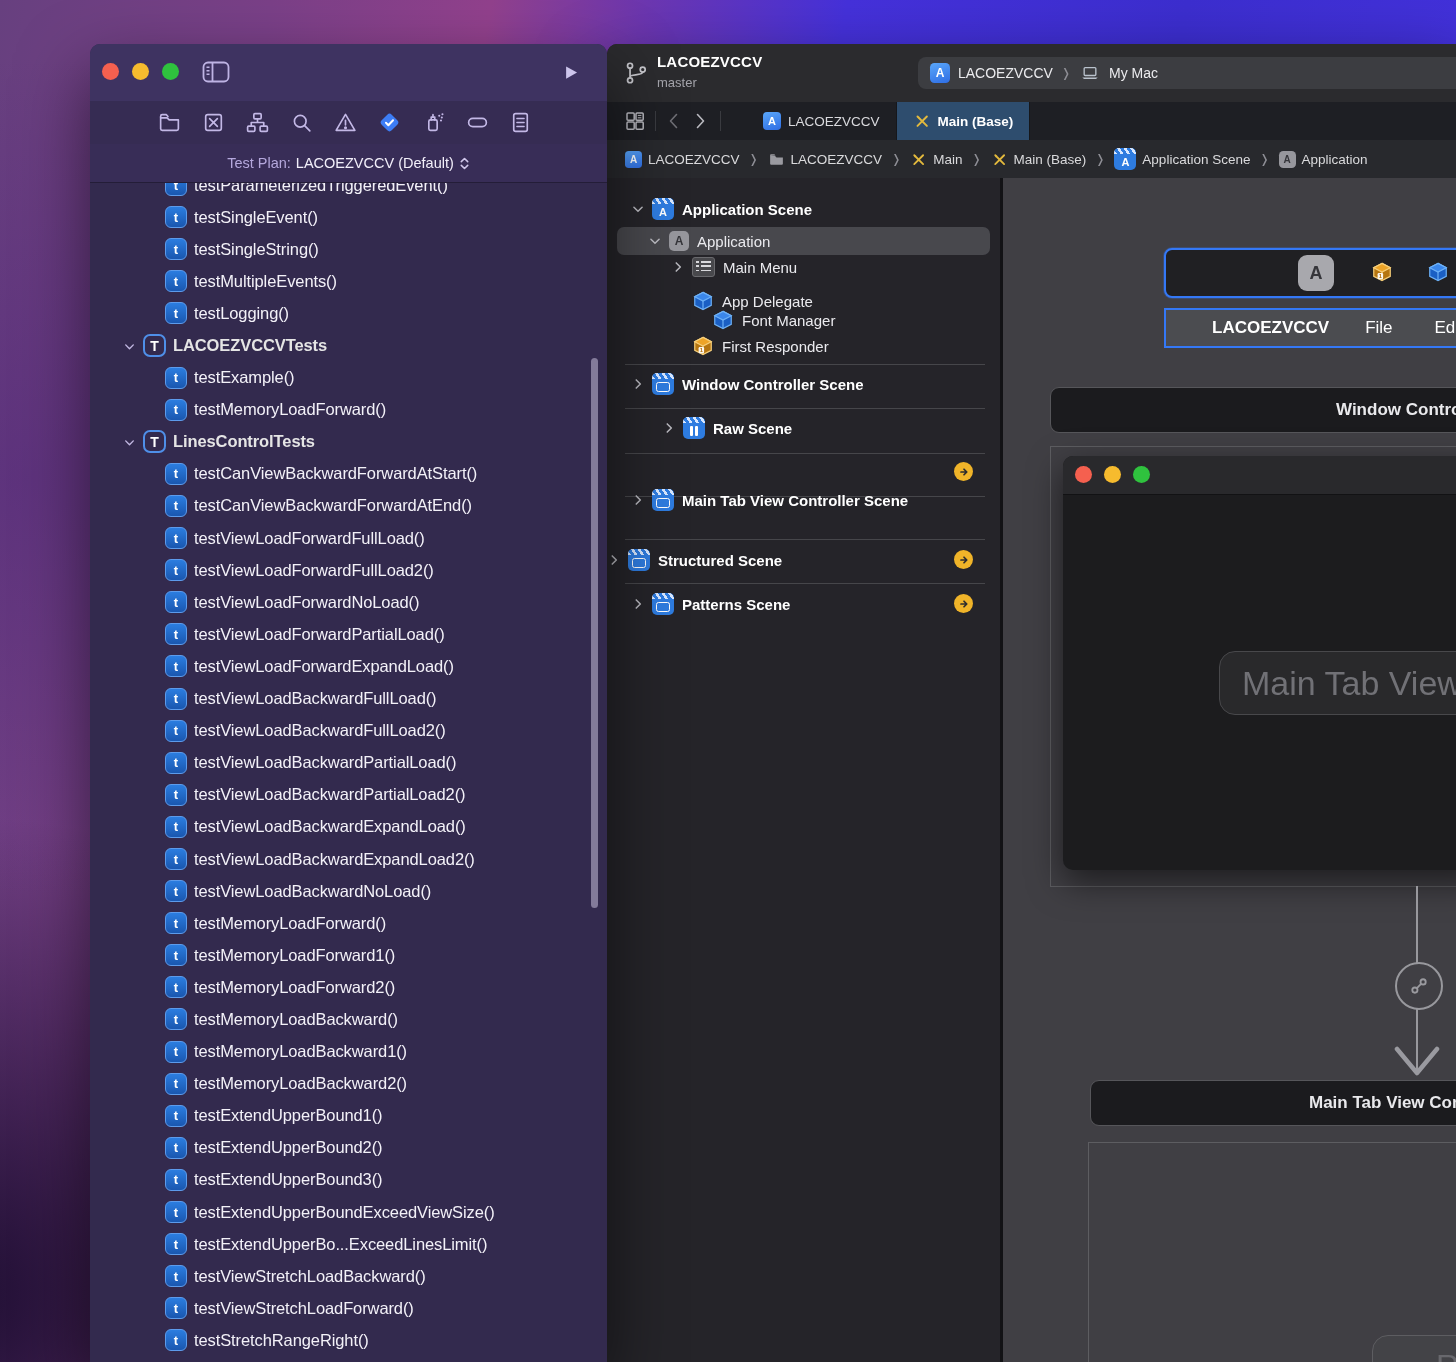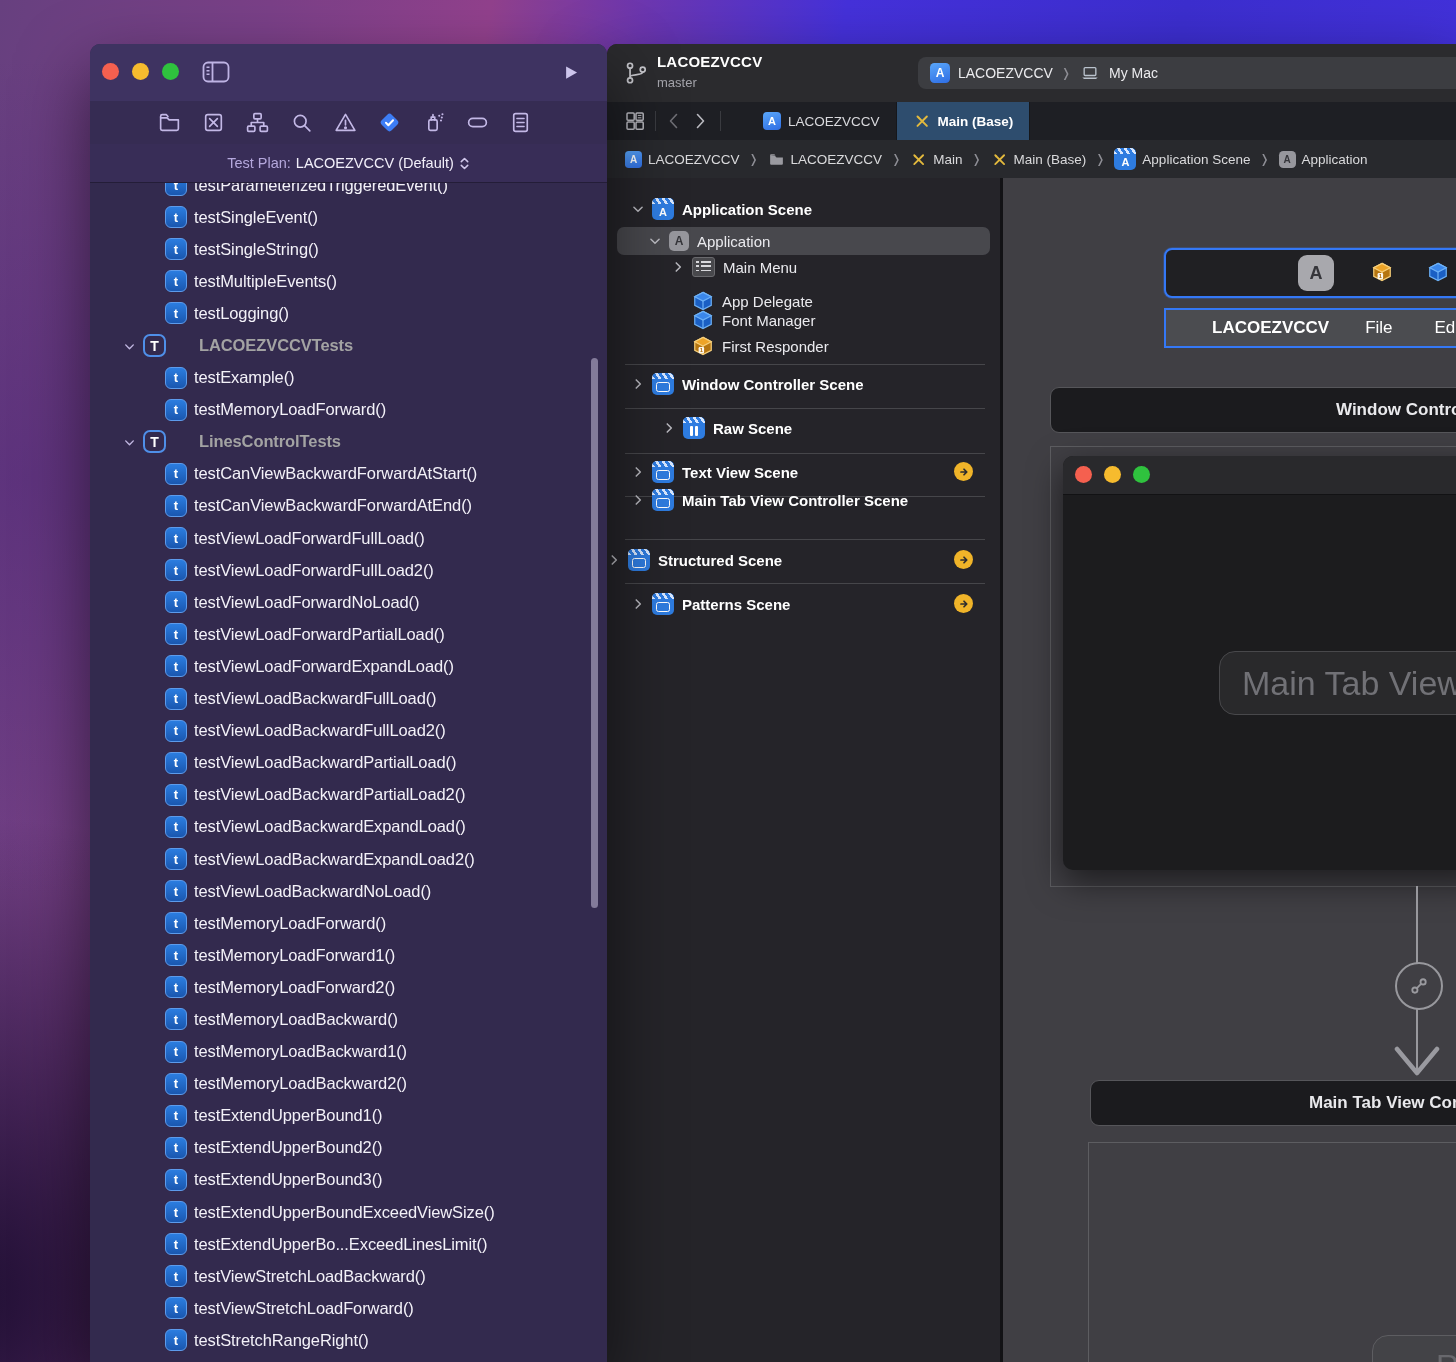--- a/index.html
+++ b/index.html
@@ -103,21 +103,21 @@
      display:flex;align-items:center;justify-content:center;gap:5px;font-size:14.5px;}
   #tp-label{color:#b5a8dd;}
   #tp-value{color:#f2effa;font-weight:500;}
   #tp-stepper{width:11px;height:15px;color:#cfc6ea;}
   #lw-list{left:0;top:139px;right:0;bottom:0;background:#332a4e;overflow:hidden;}
   .trow{height:32.1px;display:flex;align-items:center;gap:7px;}
   .trow:first-child{margin-top:-14px;}
   .trow.case{padding-left:75px;}
   .trow.suite{padding-left:33px;}
   .trow .lbl{font-size:16.5px;color:#f3f1f8;white-space:nowrap;letter-spacing:-0.1px;}
-  .trow.suite .lbl{font-weight:bold;color:#a3a3a3;margin-left:26px;}
+  .trow.suite .lbl{font-weight:bold;color:#e5e5e5;}
   .t-ic{width:22px;height:22px;border-radius:6px;background:linear-gradient(180deg,#2b7de0,#1a57b0);
      border:1px solid #5d9beb;color:#fff;font-size:13px;font-weight:bold;display:flex;align-items:center;
      justify-content:center;flex:0 0 auto;box-sizing:border-box;}
   .T-ic{width:23px;height:23px;border-radius:7px;border:2px solid #4f8fe8;color:#fff;font-size:14px;font-weight:bold;
      display:flex;align-items:center;justify-content:center;flex:0 0 auto;box-sizing:border-box;}
   .suite-chev{width:13px;height:13px;color:#c2b8e2;flex:0 0 auto;}
   #lw-scrollbar{left:501px;top:314px;width:7px;height:550px;border-radius:4px;background:rgba(196,190,216,.55);}
 </style>
 </head>
 <body>
@@ -256,21 +256,21 @@
         </div>
         <div class="ol-row" style="top: 110px; padding-left: 64px;">
           <span style="width: 21px; flex: 0 0 auto;"></span>
           <span class="cube" style="margin-right: 8px;"><svg width="100%" height="100%" viewBox="0 0 24 24">
               <path d="M12 2.6 21 7.3v9.4L12 21.4 3 16.7V7.3Z" fill="#1a5fc4" stroke="#6db1f7" stroke-width="1.3"></path>
               <path d="M12 2.6 21 7.3 12 12 3 7.3Z" fill="#3b87ea" stroke="#6db1f7" stroke-width="1.3"></path>
               <path d="M12 12v9.4" stroke="#6db1f7" stroke-width="1.3"></path>
             </svg></span>
           <span class="ol-label">App Delegate</span>
         </div>
-        <div class="ol-row" style="top: 129px; padding-left: 64px;">
+        <div class="ol-row" style="top: 129px; padding-left: 64px; margin-left: 20px;">
           <span style="width: 21px; flex: 0 0 auto;"></span>
           <span class="cube" style="margin-right: 8px;"><svg width="100%" height="100%" viewBox="0 0 24 24">
               <path d="M12 2.6 21 7.3v9.4L12 21.4 3 16.7V7.3Z" fill="#1a5fc4" stroke="#6db1f7" stroke-width="1.3"></path>
               <path d="M12 2.6 21 7.3 12 12 3 7.3Z" fill="#3b87ea" stroke="#6db1f7" stroke-width="1.3"></path>
               <path d="M12 12v9.4" stroke="#6db1f7" stroke-width="1.3"></path>
             </svg></span>
           <span class="ol-label">Font Manager</span>
         </div>
         <div class="ol-row" style="top: 155px; padding-left: 64px;">
           <span style="width: 21px; flex: 0 0 auto;"></span>
@@ -296,29 +296,20 @@
           <span class="ol-chev" style="margin-right: 7px;"><svg width="100%" height="100%" viewBox="0 0 24 24" fill="none" stroke="currentColor" stroke-width="2.6" stroke-linecap="round" stroke-linejoin="round">
               <path d="M9 5l7 7-7 7"></path>
             </svg></span>
           <span class="sceneicon" style="margin-right: 8px;">
             <span class="pane" style="border:none;background:transparent;display:flex;gap:2.5px;justify-content:center;">
               <i style="width:2.6px;background:#fff;border-radius:1px;"></i>
               <i style="width:2.6px;background:#fff;border-radius:1px;"></i>
             </span>
           </span>
           <span class="ol-label scene">Raw Scene</span>
-        </div>
-        <div class="ol-row" style="top: 281px; padding-left: 24px;">
-          <span class="ol-chev" style="margin-right: 7px;"><svg width="100%" height="100%" viewBox="0 0 24 24" fill="none" stroke="currentColor" stroke-width="2.6" stroke-linecap="round" stroke-linejoin="round">
-              <path d="M9 5l7 7-7 7"></path>
-            </svg></span>
-          <span class="sceneicon" style="margin-right: 8px;">
-            <span class="pane"></span>
-          </span>
-          <span class="ol-label scene">Text View Scene</span>
         </div>
         <div class="badge" style="left: 347px; top: 284px; background: rgb(240, 180, 41);">
           <svg viewBox="0 0 24 24" fill="none" stroke="#2c2c2e" stroke-width="3.4" stroke-linecap="round" stroke-linejoin="round">
             <path d="M6 12h11M12 6.5 17.5 12 12 17.5"></path>
           </svg>
         </div>
         <div class="ol-row" style="top: 309px; padding-left: 24px;">
           <span class="ol-chev" style="margin-right: 7px;"><svg width="100%" height="100%" viewBox="0 0 24 24" fill="none" stroke="currentColor" stroke-width="2.6" stroke-linecap="round" stroke-linejoin="round">
               <path d="M9 5l7 7-7 7"></path>
             </svg></span>

